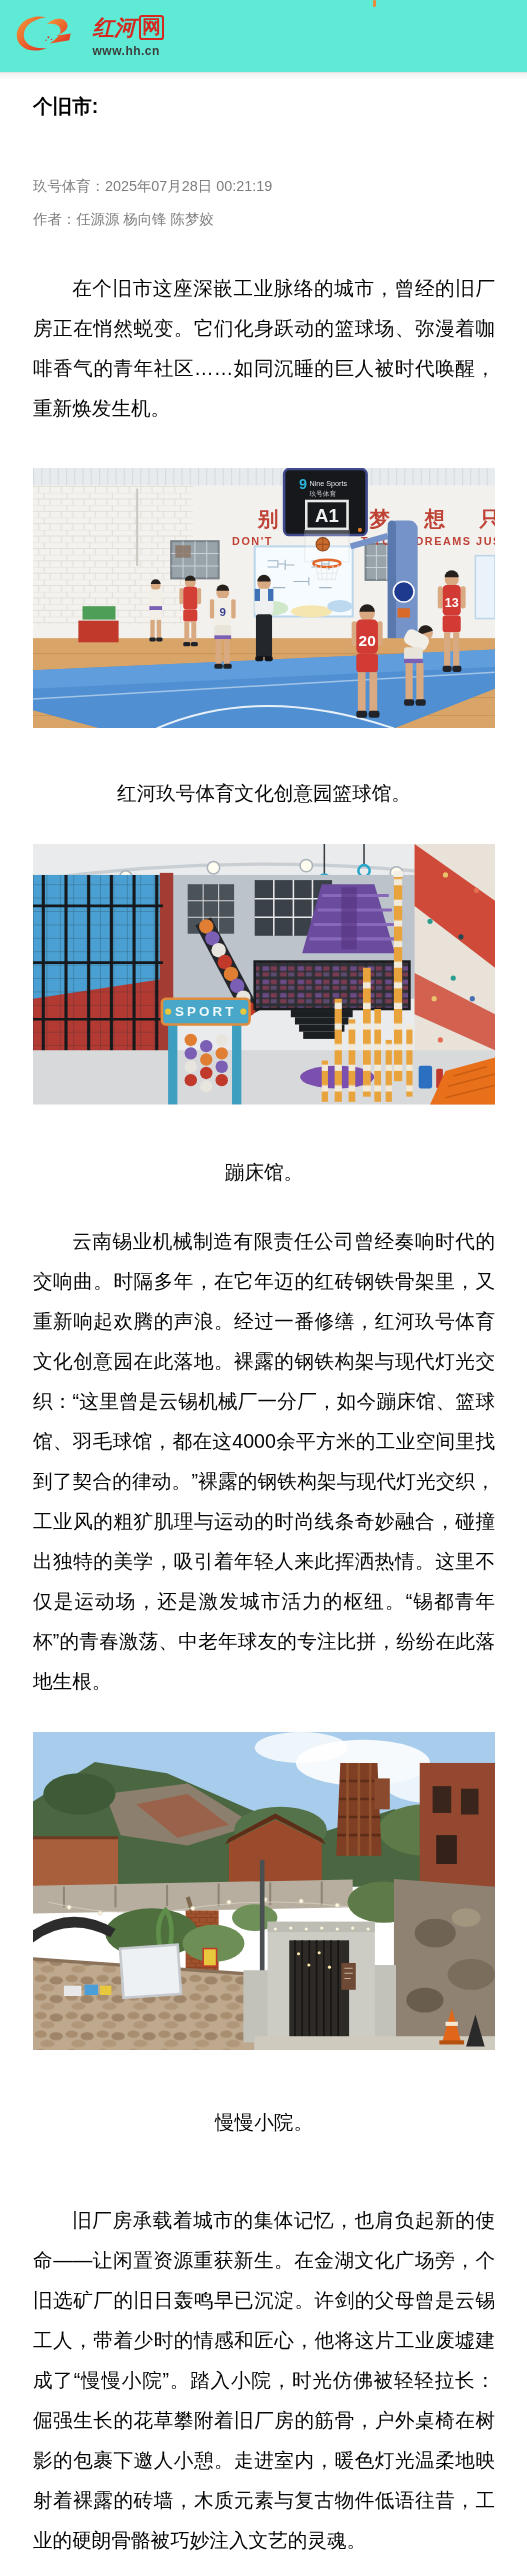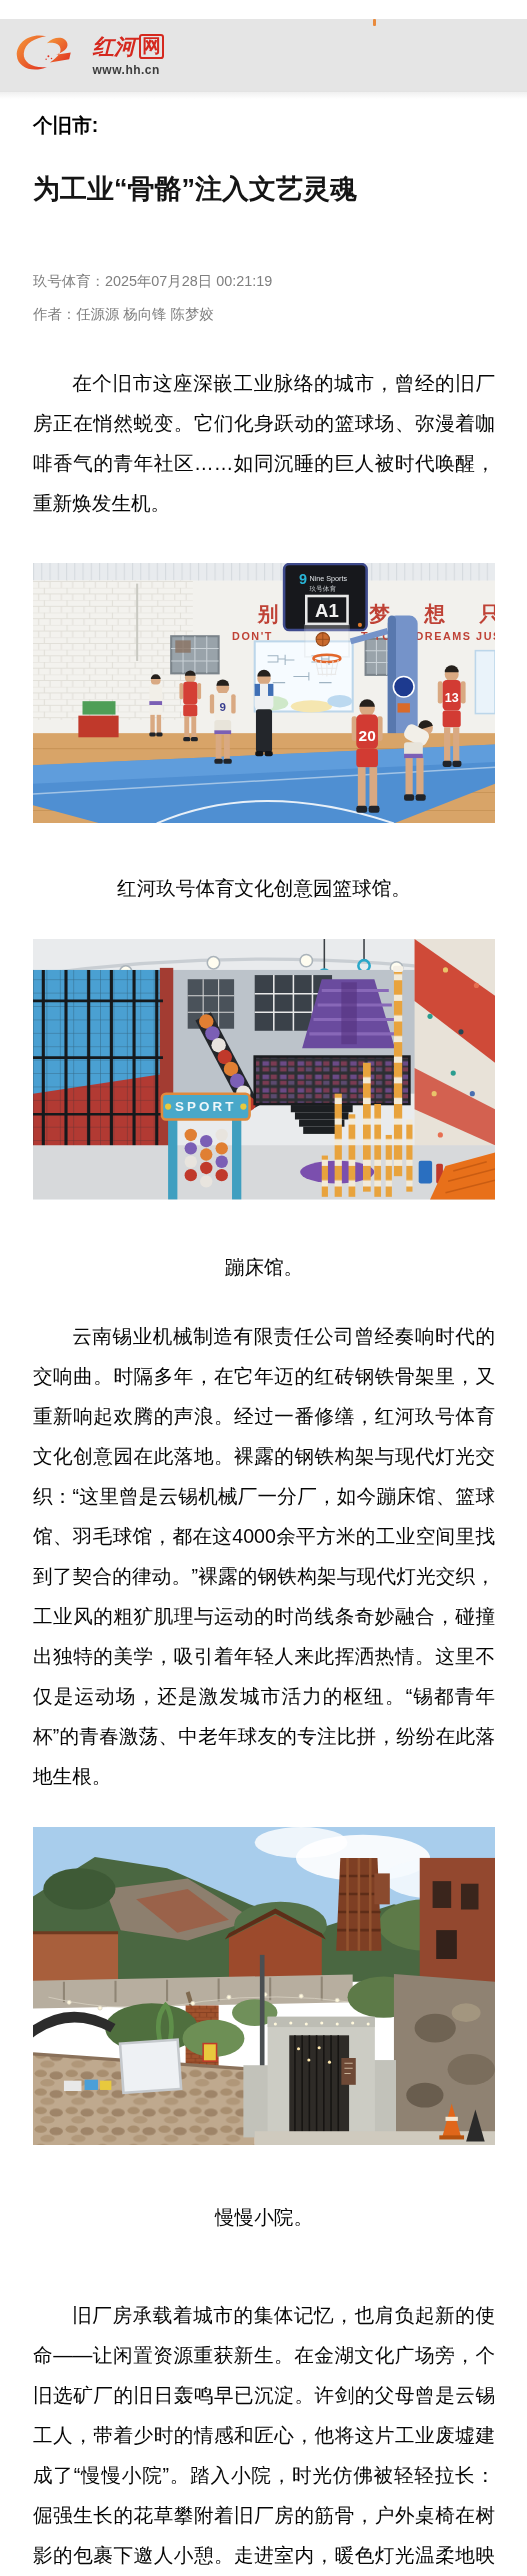--- a/index.html
+++ b/index.html
@@ -1,20 +1,20 @@
 <!DOCTYPE html>
 <html style="font-size:8.2px"><head>
 <meta charset="utf-8">
 <style>
   html,body{margin:0;padding:0;background:#ffffff;}
   body{font-family:"Liberation Sans","DejaVu Sans",sans-serif;color:#0d0d0d;}
   .page{width:528px;margin:0 auto;background:#fff;position:relative;min-height:4010px;box-sizing:border-box;}
 
   
-  .site-header{height:72px;position:relative;background:#e5e5e5;border-bottom:0.5px solid #e3e3e3;margin-top:19px;}
+  .site-header{height:72px;position:relative;background:#5eead4;border-bottom:0.5px solid #e3e3e3;}
   .header-shadow{height:7.2px;background:linear-gradient(#f0f0f0,#ffffff);}
   .top-marker{position:absolute;left:373px;top:0;width:2.6px;height:6.7px;background:#e98a3c;border-radius:1px;}
   .logo{position:absolute;left:13.4px;top:6.2px;display:flex;align-items:flex-start;text-decoration:none;}
   .logo-swoosh{width:77px;height:54px;flex:0 0 auto;}
   .logo-text{display:flex;flex-direction:column;margin-left:2.1px;margin-top:9.3px;}
   .brand-cn{color:#d5281e;font-weight:700;font-size:21.6px;line-height:1;display:flex;align-items:center;font-style:italic;}
   .brand-cn .boxed{font-style:normal;border:2.1px solid #d5281e;border-radius:3.1px;padding:0 1.5px;margin-left:3.1px;font-size:18.5px;line-height:1.1;}
   .brand-url{color:#3d3d3d;font-weight:700;font-size:12px;letter-spacing:0.5px;margin-top:4.1px;}
 
   
@@ -71,21 +71,20 @@
         <span class="brand-url">www.hh.cn</span>
       </span>
     </a>
   </div>
   <div class="header-shadow"></div>
 
   <div class="content">
 
     <div class="category">个旧市:</div>
 
-    <h1 class="article-title">为工业“骨骼”注入文艺灵魂</h1>
 
     <div class="meta">
       <div class="meta-line">玖号体育：2025年07月28日 00:21:19</div>
       <div class="meta-line">作者：任源源 杨向锋 陈梦姣</div>
     </div>
 
     <p class="para p1">在个旧市这座深嵌工业脉络的城市，曾经的旧厂房正在悄然蜕变。它们化身跃动的篮球场、弥漫着咖啡香气的青年社区……如同沉睡的巨人被时代唤醒，重新焕发生机。</p>
 
     <figure class="fig fig1">
       <svg viewBox="0 0 896 505" preserveAspectRatio="none">

